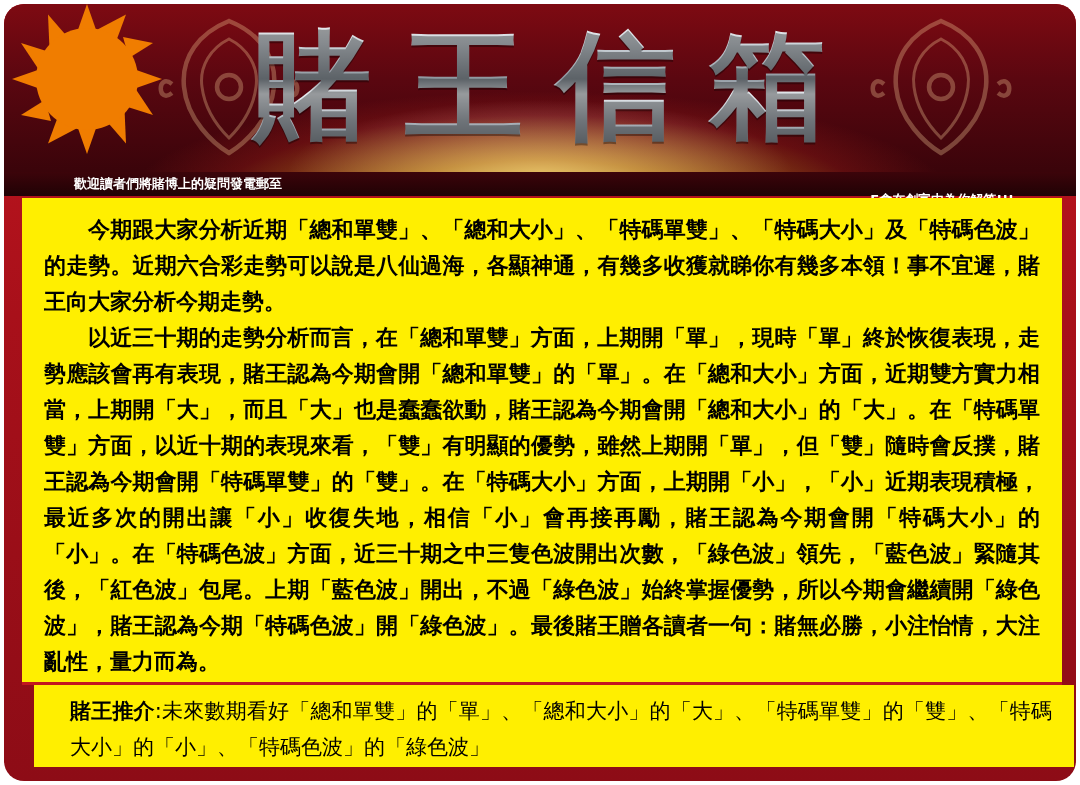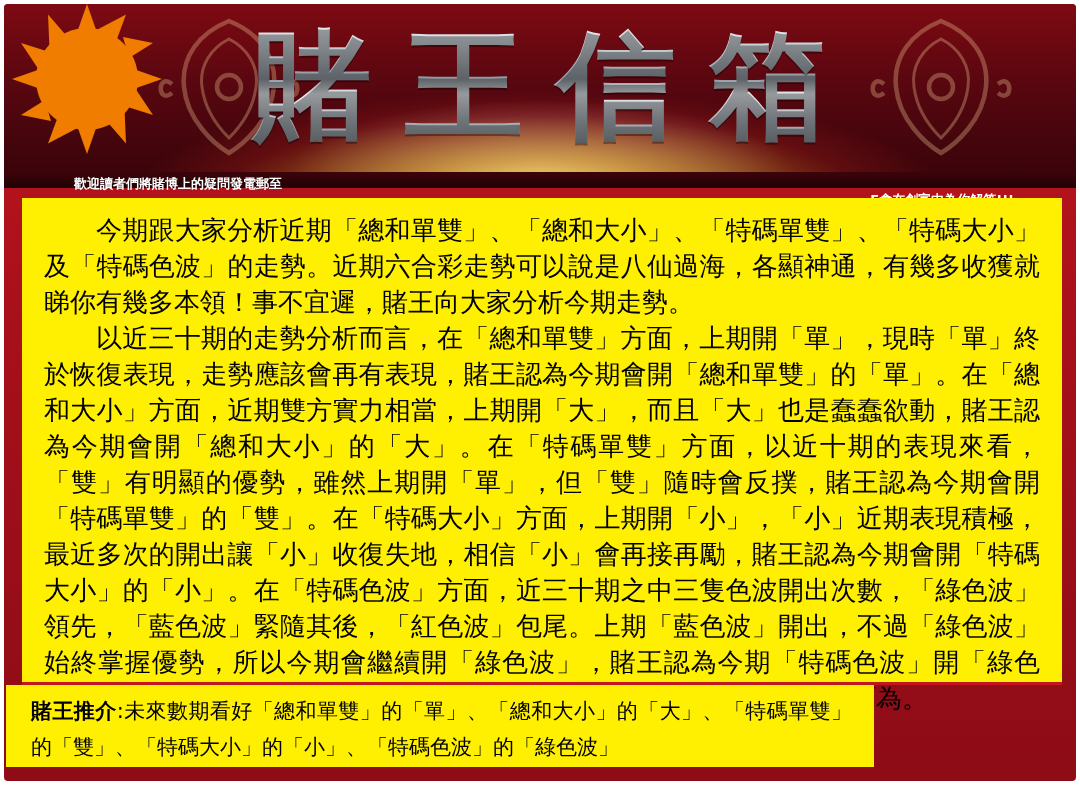--- a/index.html
+++ b/index.html
@@ -22,21 +22,21 @@
     overflow: hidden;
   }
 
   
   .frame {
     position: absolute;
     left: 4px;
     top: 4px;
     width: 1072px;
     height: 777px;
-    border-radius: 4px;
+    border-radius: 20px;
     background: linear-gradient(180deg, #c2161f 0%, #a8101a 40%, #8d0c16 100%);
     box-sizing: border-box;
     overflow: hidden;
   }
 
   
   .masthead {
     position: absolute;
     left: 0;
     top: 0;
@@ -87,21 +87,21 @@
     width: 150px;
     height: 150px;
   }
 
   
   .subbar {
     position: absolute;
     left: 0;
     top: 168px;
     width: 1072px;
-    height: 16px;
+    height: 24px;
     background: linear-gradient(180deg, #3c040a 0%, #200205 100%);
     color: #ffffff;
     font-size: 13px;
     font-weight: bold;
     line-height: 24px;
   }
   .subbar .left {
     position: absolute;
     left: 70px;
     top: 0;
@@ -121,48 +121,49 @@
     top: 194px;
     width: 1040px;
     height: 484px;
     background: #ffef00;
     box-sizing: border-box;
     padding: 14px 22px 10px 22px;
   }
   .body-panel p {
     margin: 0;
     color: #000000;
-    font-size: 26px;
+    font-size: 22px;
     line-height: 36px;
     text-align: justify;
     text-justify: inter-ideograph;
     text-indent: 2em;
     font-family: "DejaVu Sans", "Liberation Sans", sans-serif;
+    font-weight: bold;
   }
 
   
   .divider {
     position: absolute;
     left: 18px;
     top: 678px;
     width: 1040px;
     height: 3px;
     background: #c2161f;
   }
 
   
   .rec-panel {
     position: absolute;
-    left: 2px;
+    left: 30px;
     top: 681px;
-    width: 868px;
+    width: 1040px;
     height: 82px;
     background: #ffef00;
     box-sizing: border-box;
-    padding: 8px 22px 6px 25px;
+    padding: 8px 22px 6px 36px;
   }
   .rec-text {
     margin: 0;
     color: #000000;
     font-size: 21px;
     line-height: 36px;
     text-align: justify;
     font-family: "DejaVu Sans", "Liberation Sans", sans-serif;
   }
   .rec-label {

